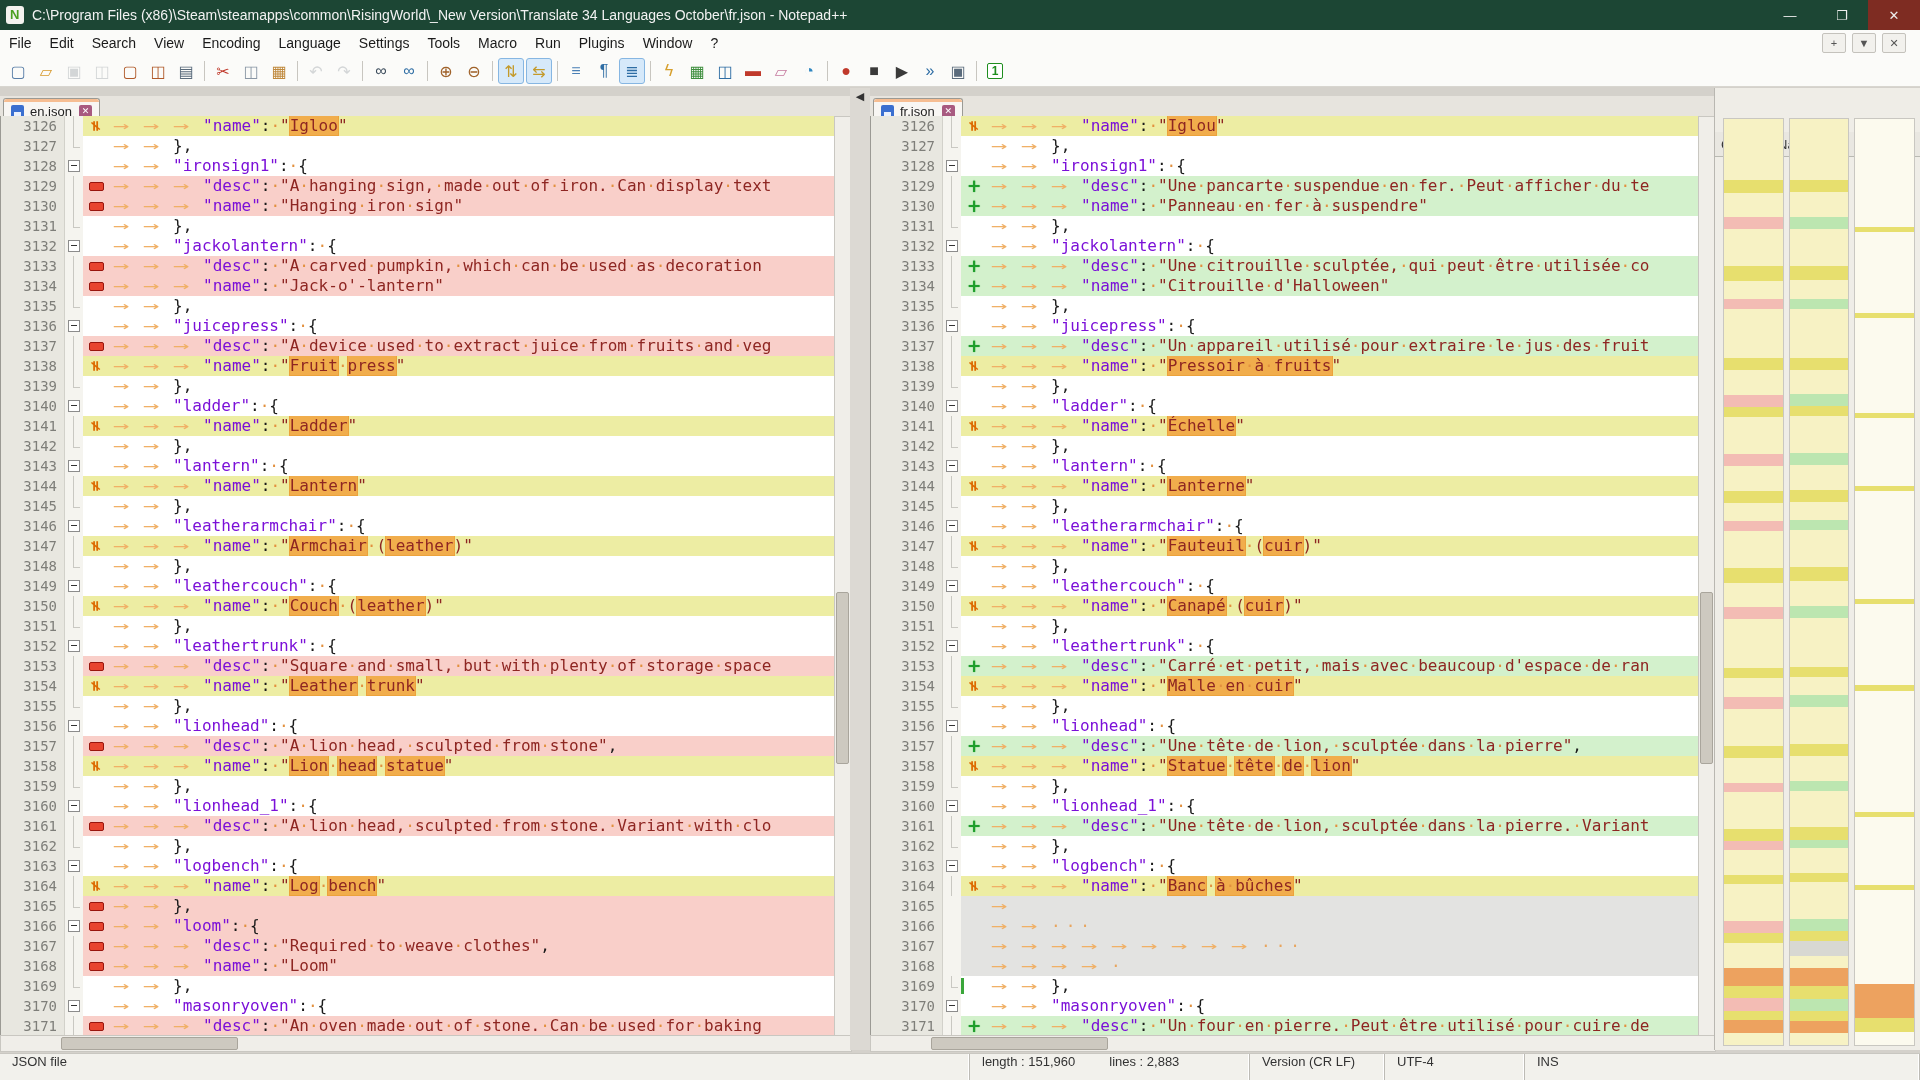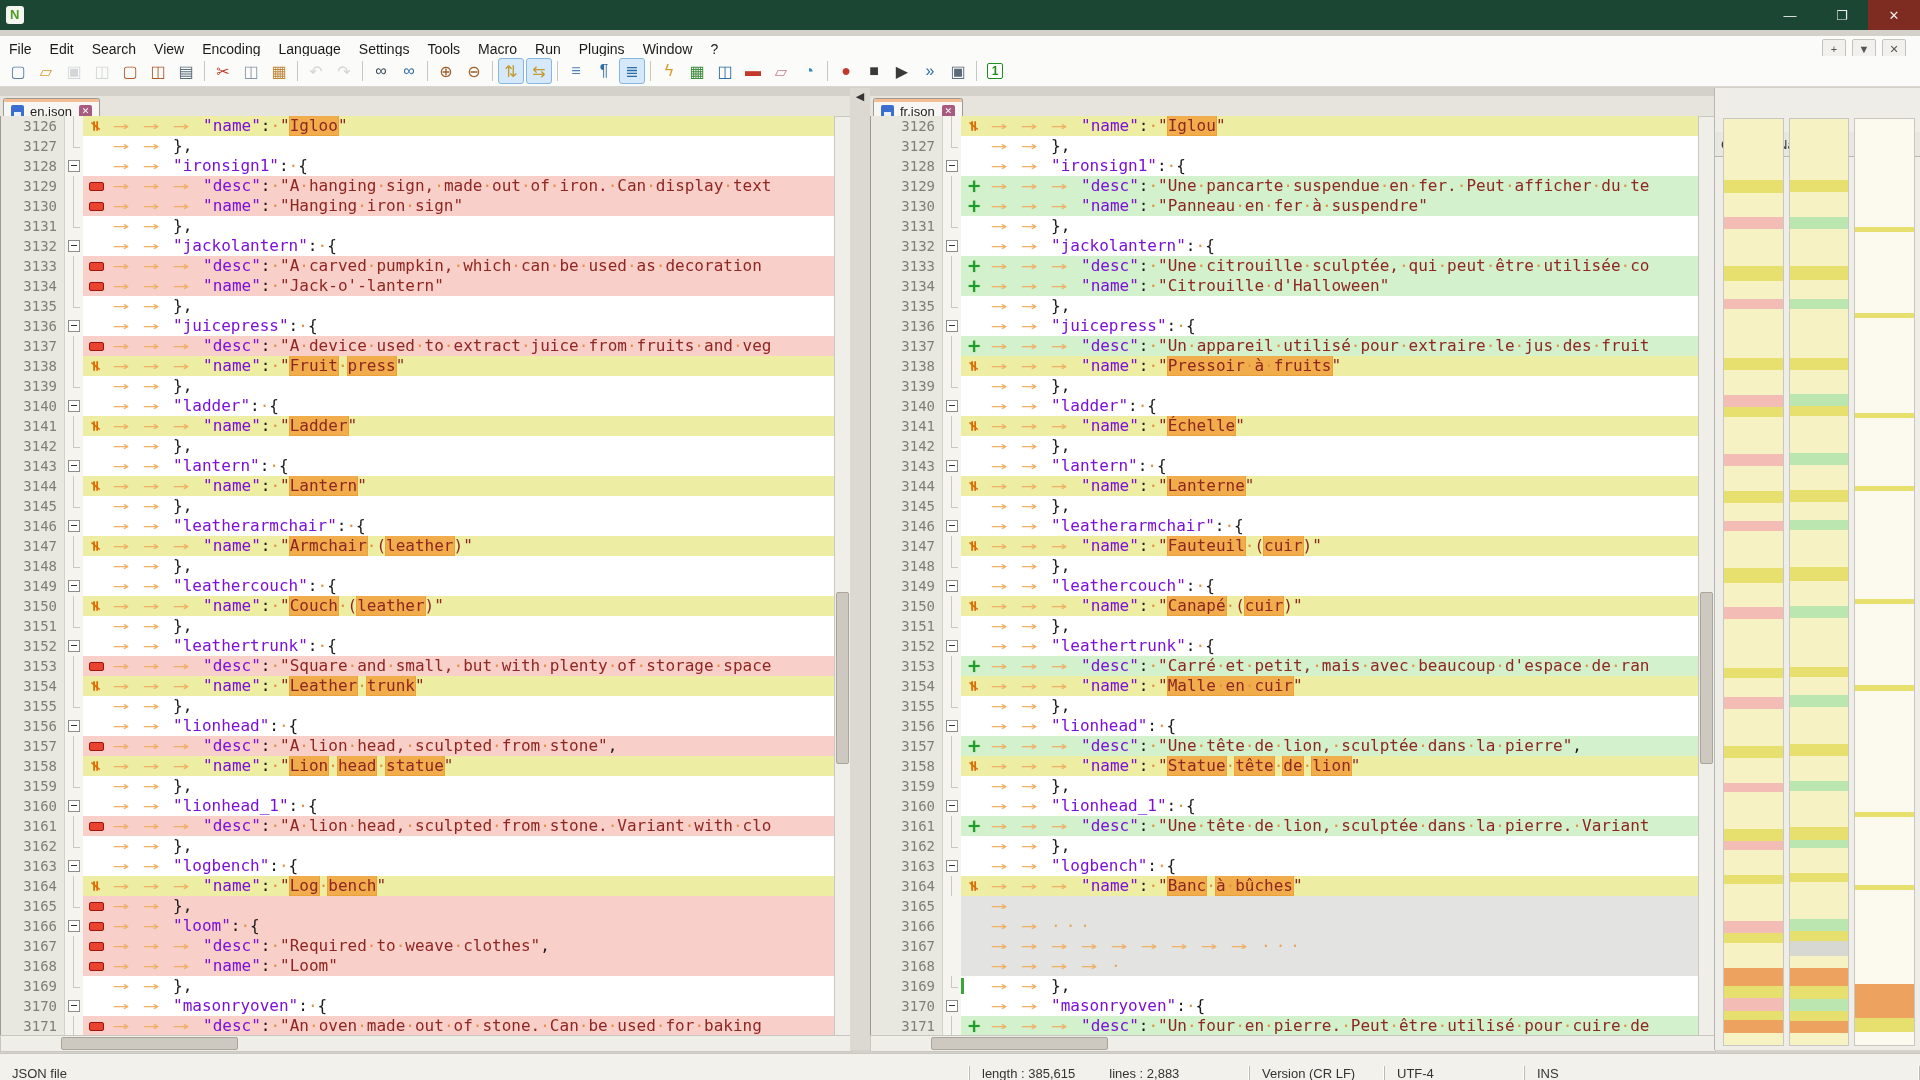--- a/index.html
+++ b/index.html
@@ -7,21 +7,21 @@
   .abs{position:absolute;}
   
   #titlebar{left:0;top:0;width:1920px;height:30px;background:#1C4634;color:#F2F2F2;display:flex;align-items:center;}
   #npp-icon{width:18px;height:18px;margin:0 8px 0 6px;background:#F4F4F0;border-radius:3px;position:relative;}
   #npp-icon::after{content:"N";position:absolute;left:4px;top:1px;font:bold 13px "Liberation Sans",sans-serif;color:#4BA021;}
   #title-text{font-size:14px;white-space:nowrap;}
   #win-buttons{margin-left:auto;display:flex;height:30px;}
   .winbtn{width:52px;height:30px;display:flex;align-items:center;justify-content:center;color:#EDEDED;font-size:13px;}
   .winbtn.close{background:#7E2C22;}
   
-  #menubar{left:0;top:36px;width:1920px;height:26px;background:#FBFBF9;border-bottom:1px solid #E2E0DA;display:flex;align-items:center;}
+  #menubar{left:0;top:30px;width:1920px;height:26px;background:#FBFBF9;border-bottom:1px solid #E2E0DA;display:flex;align-items:center;}
   .menu-item{padding:3px 9px;font-size:14px;color:#1A1A1A;}
   #menu-extra{margin-left:auto;display:flex;gap:6px;padding-right:14px;}
   .mini-btn{width:22px;height:18px;border:1px solid #C4C2BC;background:#F2F1ED;color:#555;font-size:11px;
     display:flex;align-items:center;justify-content:center;border-radius:2px;}
   
   #toolbar{left:0;top:56px;width:1920px;height:30px;background:#FBFBF9;border-bottom:1px solid #D8D6D0;display:flex;align-items:center;padding-left:4px;}
   .tbtn{width:24px;height:24px;margin:0 1px;display:flex;align-items:center;justify-content:center;
     font-size:16px;border:1px solid transparent;border-radius:3px;}
   .tbtn.on{background:#D6E9FA;border-color:#86B6E2;}
   .tbtn.dis{opacity:.4;}
@@ -71,27 +71,28 @@
   #navbar{left:1714px;top:88px;width:206px;height:962px;background:#EFEDE7;border-left:1px solid #B9B7B1;}
   #navbar-header{height:24px;background:#E9E7E1;border-bottom:1px solid #B9B9B2;display:flex;align-items:center;padding:0 6px;margin-top:44px;}
   #navbar-title{font-size:13px;color:#333;flex:1;}
   #navbar-close{width:14px;height:14px;border:1px solid #A5A39D;background:#F2F1ED;color:#555;font-size:9px;line-height:13px;text-align:center;}
   #navbar-cols{position:absolute;left:8px;top:30px;right:6px;bottom:4px;display:flex;gap:5px;}
   .navcol{flex:1;display:flex;flex-direction:column;border:1px solid #C9C7C1;background:#FCFAEE;}
   .stripe{width:100%;}
   
   #statusbar{left:0;top:1053px;width:1920px;height:27px;background:#F2F1EC;border-top:1px solid #C9C7C1;
     display:flex;font-size:13px;color:#333;align-items:stretch;}
-  .seg{border-right:1px solid #BDBBB5;box-shadow:inset -1px 0 0 #FFFFFF;display:flex;align-items:flex-start;padding-left:12px;gap:34px;white-space:nowrap;overflow:hidden;margin-top:12px;}
+  .seg{border-right:1px solid #BDBBB5;box-shadow:inset -1px 0 0 #FFFFFF;display:flex;align-items:flex-start;padding-left:12px;gap:34px;white-space:nowrap;overflow:hidden;}
 </style>
 </head>
 <body>
 
 <div id="titlebar" class="abs">
   <div id="npp-icon"></div>
+  <div id="title-text">C:\Program Files (x86)\Steam\steamapps\common\RisingWorld\_New Version\Translate 34 Languages October\fr.json - Notepad++</div>
   <div id="win-buttons">
     <div class="winbtn">—</div>
     <div class="winbtn">❐</div>
     <div class="winbtn close">✕</div>
   </div>
 </div>
 
 <div id="menubar" class="abs">
   <span id="menu-items"><span class="menu-item">File</span><span class="menu-item">Edit</span><span class="menu-item">Search</span><span class="menu-item">View</span><span class="menu-item">Encoding</span><span class="menu-item">Language</span><span class="menu-item">Settings</span><span class="menu-item">Tools</span><span class="menu-item">Macro</span><span class="menu-item">Run</span><span class="menu-item">Plugins</span><span class="menu-item">Window</span><span class="menu-item">?</span></span>
   <span id="menu-extra">
@@ -466,21 +467,21 @@
         <div class="stripe" style="flex-grow: 1; background: rgb(252, 250, 238);"></div>
       </div>
     </div>
 </div>
 
 <div id="statusbar" class="abs">
   <div class="seg" style="width:957px;">
     <span>JSON file</span>
   </div>
   <div class="seg" style="width:267px;">
-    <span>length : 385,615</span>
+    <span>length : 151,960</span>
     <span>lines : 2,883</span>
   </div>
   <div class="seg" style="width:122px;">
     <span>Version (CR LF)</span>
   </div>
   <div class="seg" style="width:127px;">
     <span>UTF-4</span>
   </div>
   <div class="seg" style="flex:1;">
     <span>INS</span>

